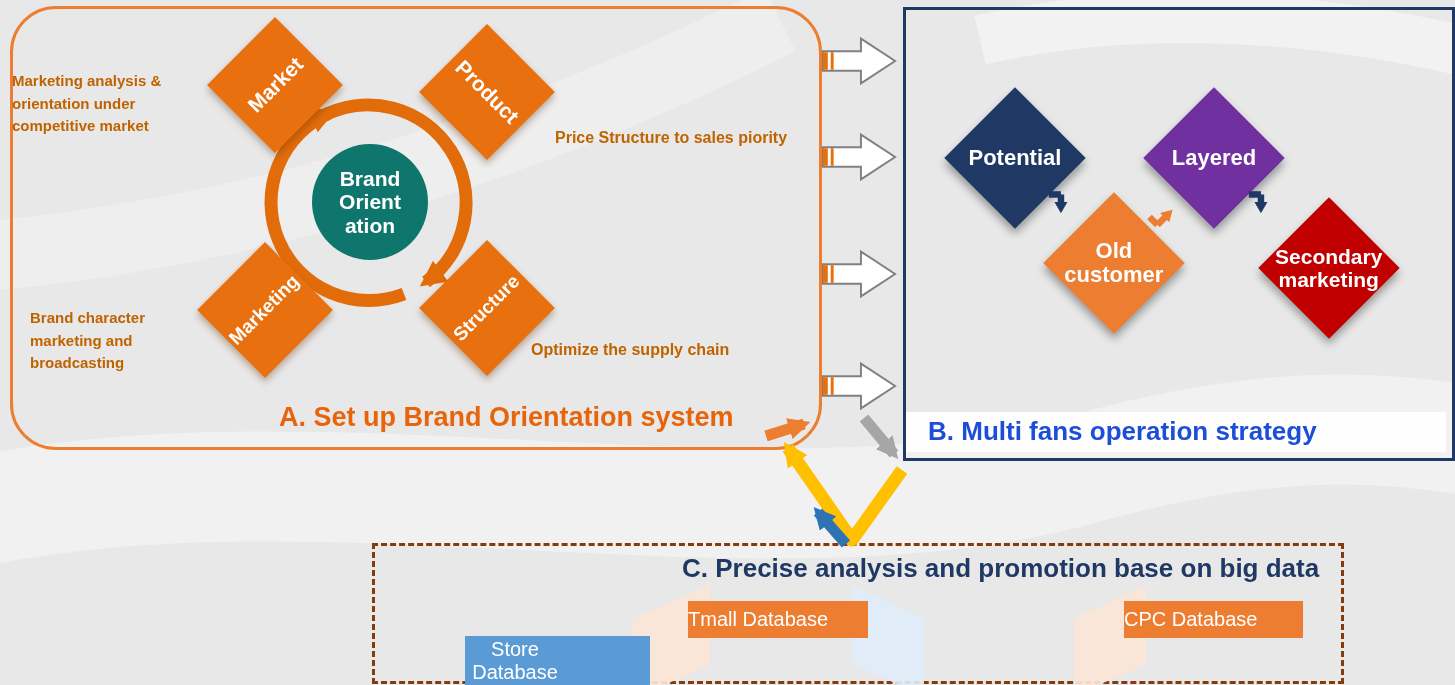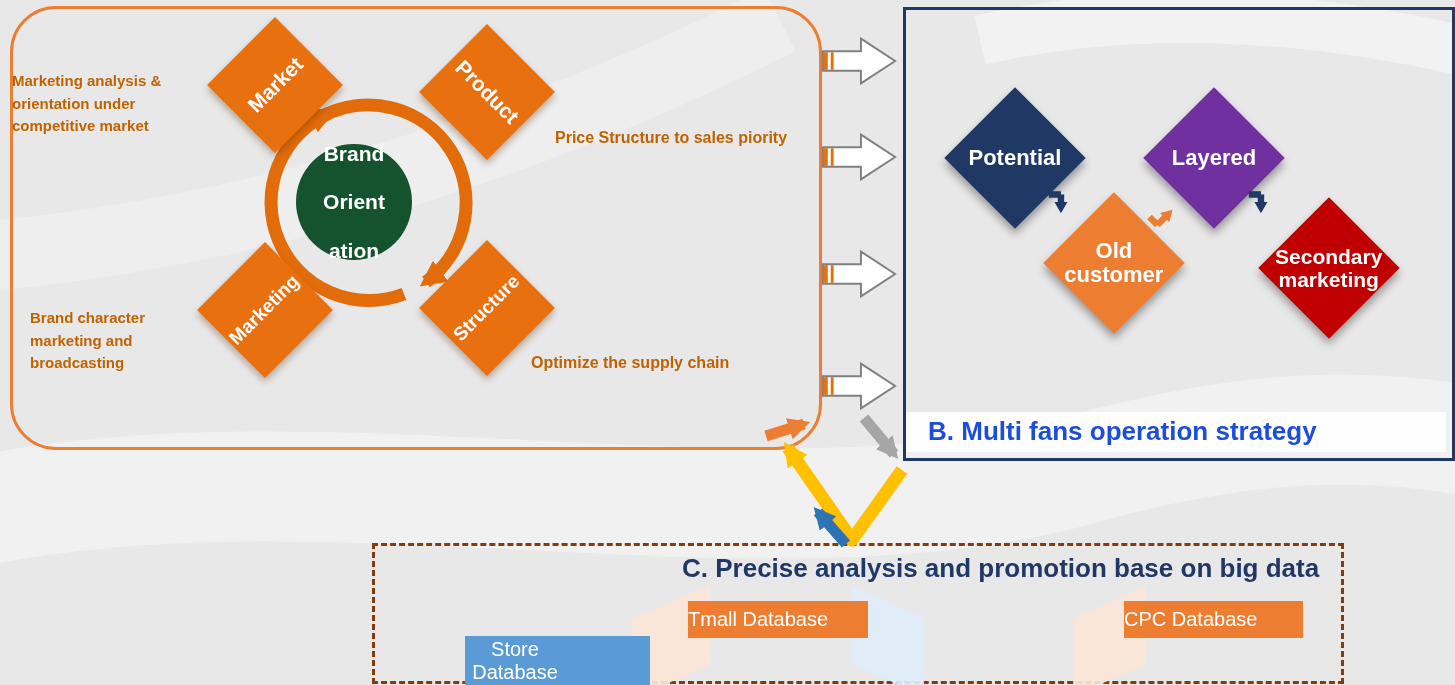--- a/index.html
+++ b/index.html
@@ -24,33 +24,33 @@
   .dia-b{width:100px;height:100px;box-shadow:4px 4px 9px rgba(0,0,0,.35);}
   .dia-b span{transform:rotate(-45deg);font-size:22px;width:122px;}
   #dia-potential{left:965px;top:108px;background:#203864;}
   #dia-layered{left:1164px;top:108px;background:#7030A0;}
   #dia-oldcustomer{left:1064px;top:213px;background:#ED7D31;}
   #dia-oldcustomer span{width:100px;}
   #dia-secondary{left:1279px;top:218px;background:#C00000;}
   #dia-secondary span{font-size:21px;width:112px;}
 
   
-  #center-circle{left:296px;top:144px;width:116px;height:116px;border-radius:50%;background:#14532d;
+  #center-circle{left:312px;top:144px;width:116px;height:116px;border-radius:50%;background:#0f766e;
     display:flex;flex-direction:column;align-items:center;justify-content:center;color:#ffffff;
-    font-weight:bold;font-size:21px;line-height:1.12;z-index:3;gap:25px;}
+    font-weight:bold;font-size:21px;line-height:1.12;z-index:3;}
 
   
   #ring{left:248px;top:78px;z-index:2;}
 
   
   .note{color:#BF6300;font-weight:bold;font-size:15px;line-height:1.5;z-index:2;}
   #note1{left:12px;top:70px;width:190px;}
   #note2{left:555px;top:126px;width:300px;font-size:16px;}
   #note3{left:30px;top:307px;width:172px;}
-  #note4{left:531px;top:351px;width:260px;font-size:16px;}
+  #note4{left:531px;top:338px;width:260px;font-size:16px;}
 
   
   #title-a{left:279px;top:402px;font-size:27px;font-weight:bold;color:#E8640A;z-index:4;white-space:nowrap;}
   #b-title-strip{left:906px;top:412px;width:540px;height:40px;background:rgba(255,255,255,.92);z-index:2;}
   #title-b{left:928px;top:416px;font-size:26px;font-weight:bold;color:#1d4ed8;z-index:4;white-space:nowrap;}
   #title-c{left:648px;top:553px;font-size:26px;font-weight:bold;color:#1F3864;z-index:4;white-space:nowrap;margin-left:34px;}
 
   
   .flow{width:78px;height:54px;z-index:3;}
   #flow1{left:820px;top:34px;} #flow2{left:820px;top:130px;}
@@ -120,20 +120,21 @@
   </div>
   <div id="dia-structure" class="abs dia dia-a">
     <span>Structure</span>
   </div>
 
   <div id="note1" class="abs note">Marketing analysis &amp; orientation under competitive market</div>
   <div id="note2" class="abs note">Price Structure to sales piority</div>
   <div id="note3" class="abs note">Brand character marketing and broadcasting</div>
   <div id="note4" class="abs note">Optimize the supply chain</div>
 
+  <div id="title-a" class="abs">A. Set up Brand Orientation system</div>
 
   <svg id="flow1" class="abs flow" viewBox="0 0 80 54">
     <path d="M3,17 H42 V4 L77,27 L42,50 V37 H3 Z" fill="#ffffff" stroke="#808080" stroke-width="2"></path>
     <rect x="3" y="18" width="5" height="18" fill="#E8700A"></rect>
       <rect x="11" y="18" width="3" height="18" fill="#E8700A"></rect>
   </svg>
   <svg id="flow2" class="abs flow" viewBox="0 0 80 54">
     <path d="M3,17 H42 V4 L77,27 L42,50 V37 H3 Z" fill="#ffffff" stroke="#808080" stroke-width="2"></path>
     <rect x="3" y="18" width="5" height="18" fill="#E8700A"></rect>
       <rect x="11" y="18" width="3" height="18" fill="#E8700A"></rect>

